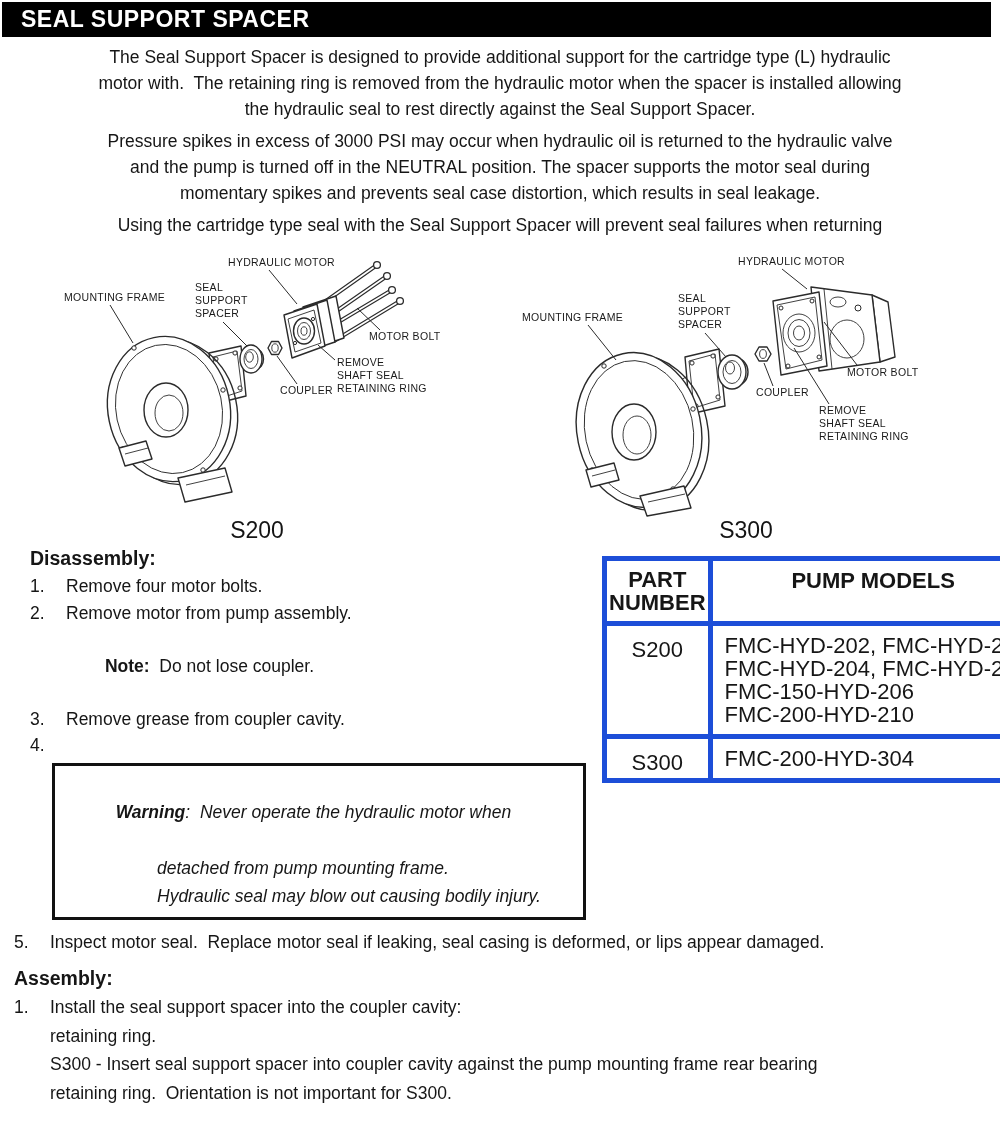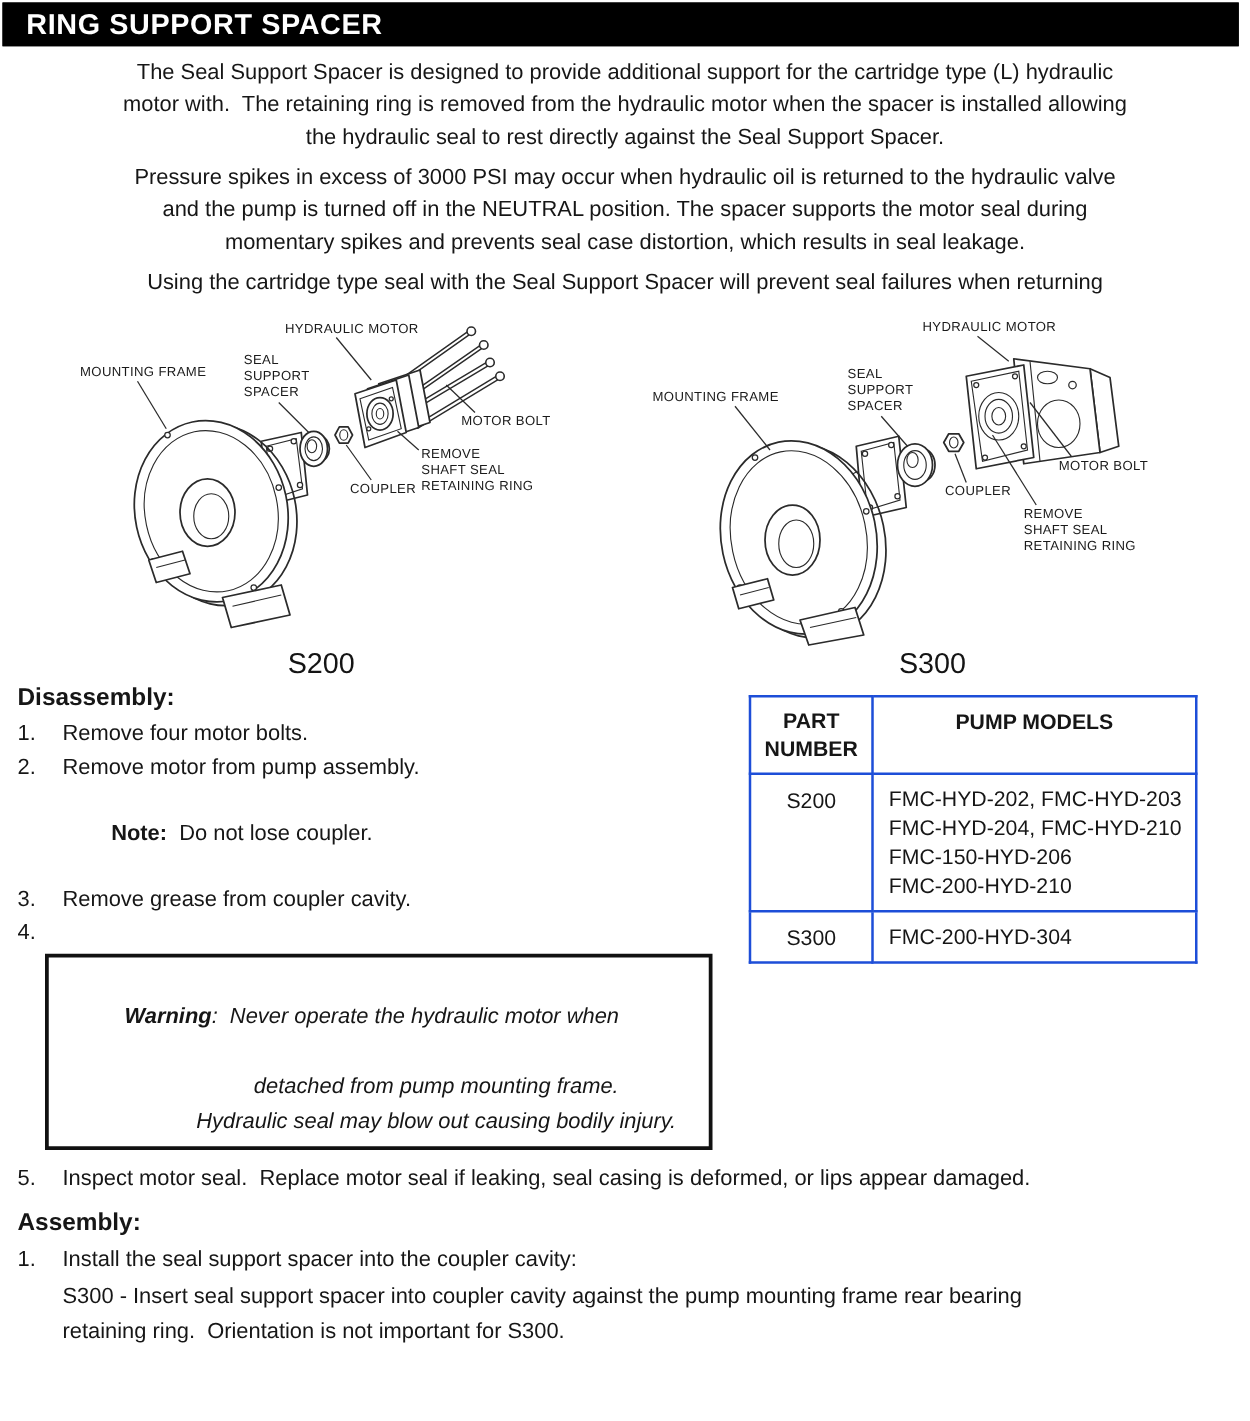--- a/index.html
+++ b/index.html
@@ -22,55 +22,55 @@
   .dcap{font-size:23px;fill:#141414;}
   .wf{fill:#fff;stroke:#2b2b2b;stroke-width:1.4;stroke-linejoin:round;}
   .ol{fill:none;stroke:#2b2b2b;stroke-width:1.4;stroke-linejoin:round;}
   .thin{fill:none;stroke:#2b2b2b;stroke-width:.9;}
   .hole{fill:#fff;stroke:#2b2b2b;stroke-width:1;}
   .ldr{stroke:#2b2b2b;stroke-width:1;fill:none;}
   .bolt{stroke:#2b2b2b;stroke-width:4;stroke-linecap:round;}
   .boltcore{stroke:#fff;stroke-width:1.7;stroke-linecap:round;}
   .bolthead{fill:#fff;stroke:#2b2b2b;stroke-width:1.3;}
   
-  .cols{display:flex;padding:0 14px;margin-top:2px;align-items:flex-start;}
+  .cols{display:flex;padding:0 30px;margin-top:2px;align-items:flex-start;}
   .leftcol{width:572px;flex:none;}
   .rightcol{width:359px;margin-left:auto;margin-right:28px;margin-top:10px;}
   .h{font-size:19.5px;font-weight:bold;line-height:24px;margin:0 0 3px 0;}
   .li{display:flex;line-height:26.5px;font-size:17.5px;}
   .num{width:36px;flex:none;}
   .txt{white-space:pre;}
   .txtwrap{white-space:pre-wrap;flex:1;}
   .noteline{margin-left:36px;line-height:26.5px;font-size:17.5px;white-space:pre;}
   
   .warnbox{border:3px solid #111;margin:4px 0 0 22px;width:506px;
            padding:4px 10px 7px 12px;font-size:17.5px;}
   .wline{line-height:28px;white-space:pre;font-style:italic;}
-  .wind{padding-left:90px;text-align:center;}
+  .wind{padding-left:90px;}
   
   table.parts{border-collapse:collapse;width:100%;background:#fff;}
-  table.parts th,table.parts td{border:2px solid #1d4ed8;font-size:17px;}
+  table.parts th,table.parts td{border:5px solid #1d4ed8;font-size:22px;}
   th.colpart{width:92px;font-weight:bold;text-align:center;padding:7px 2px;line-height:23px;}
   th.colmodels{font-weight:bold;text-align:center;vertical-align:top;padding:8px 2px;line-height:23px;}
   td.part{width:92px;text-align:center;vertical-align:top;padding-top:11px;}
   td.models{padding:8px 6px 8px 12px;line-height:23px;}
   td.models div{white-space:pre;}
   
   .fullrow{padding:0 14px;margin-top:9px;}
   .assembly{padding:0 14px;margin-top:11px;}
   .asm .li{line-height:28.5px;}
   .sub{margin-left:36px;line-height:28.5px;font-size:17.5px;white-space:pre;}
 </style>
 </head>
 <body>
 
 <div class="page">
 
   <div class="titlebar">
-    <span>RING SUPPORT SPACER</span>
+    <span>SEAL SUPPORT SPACER</span>
   </div>
 
   <div class="intro">
     <div class="para">
       <div class="ln">The Seal Support Spacer is designed to provide additional support for the cartridge type (L) hydraulic</div>
       <div class="ln">motor with.  The retaining ring is removed from the hydraulic motor when the spacer is installed allowing</div>
       <div class="ln">the hydraulic seal to rest directly against the Seal Support Spacer.</div>
     </div>
     <div class="para">
       <div class="ln">Pressure spikes in excess of 3000 PSI may occur when hydraulic oil is returned to the hydraulic valve</div>
@@ -325,18 +325,19 @@
       <span class="txtwrap">Inspect motor seal.  Replace motor seal if leaking, seal casing is deformed, or lips appear damaged.</span>
     </div>
   </div>
 
   <div class="assembly asm">
     <div class="h">Assembly:</div>
     <div class="li">
       <span class="num">1.</span>
       <span class="txt">Install the seal support spacer into the coupler cavity:</span>
     </div>
+    <div class="sub">retaining ring.</div>
     <div class="sub">S300 - Insert seal support spacer into coupler cavity against the pump mounting frame rear bearing</div>
     <div class="sub">retaining ring.  Orientation is not important for S300.</div>
 
   </div>
 
 </div>
 
 </body></html>

